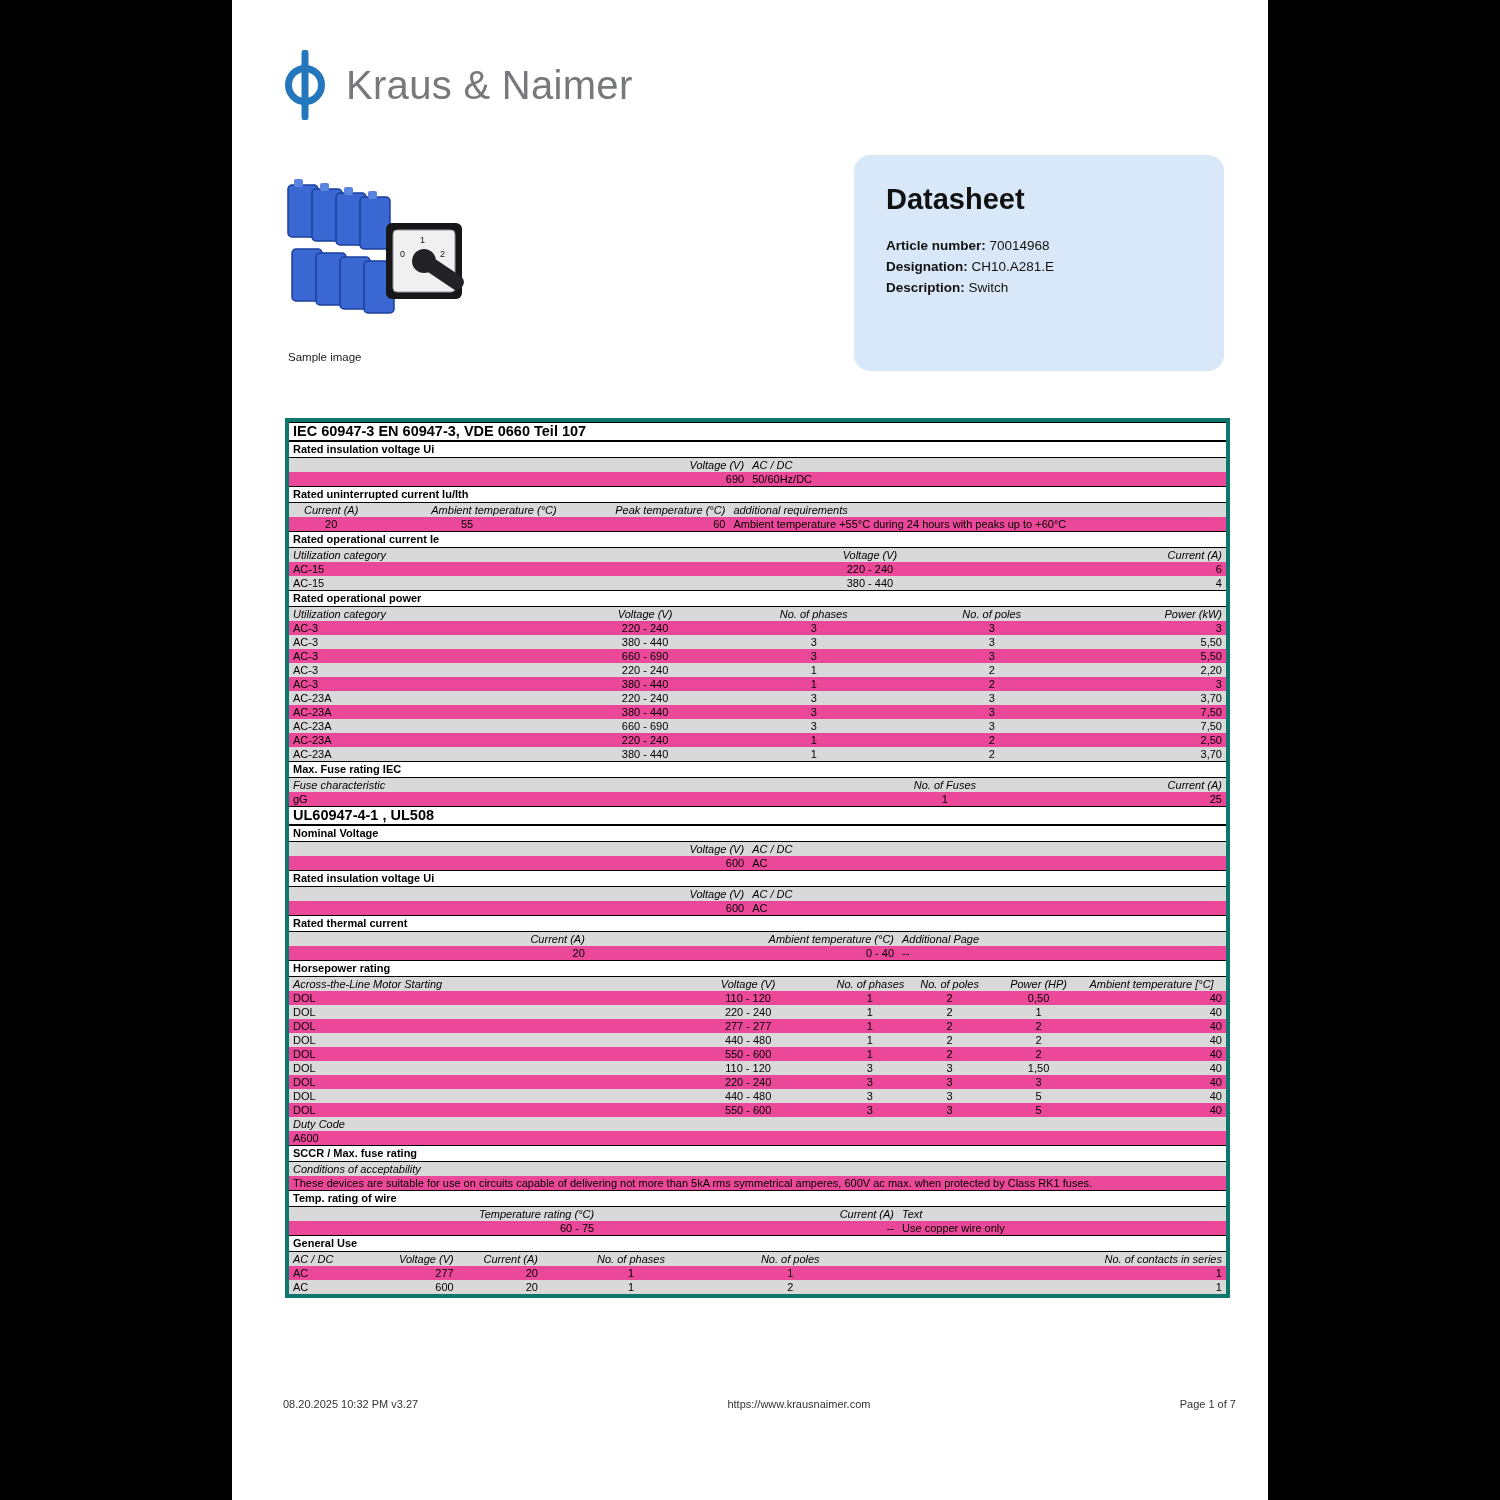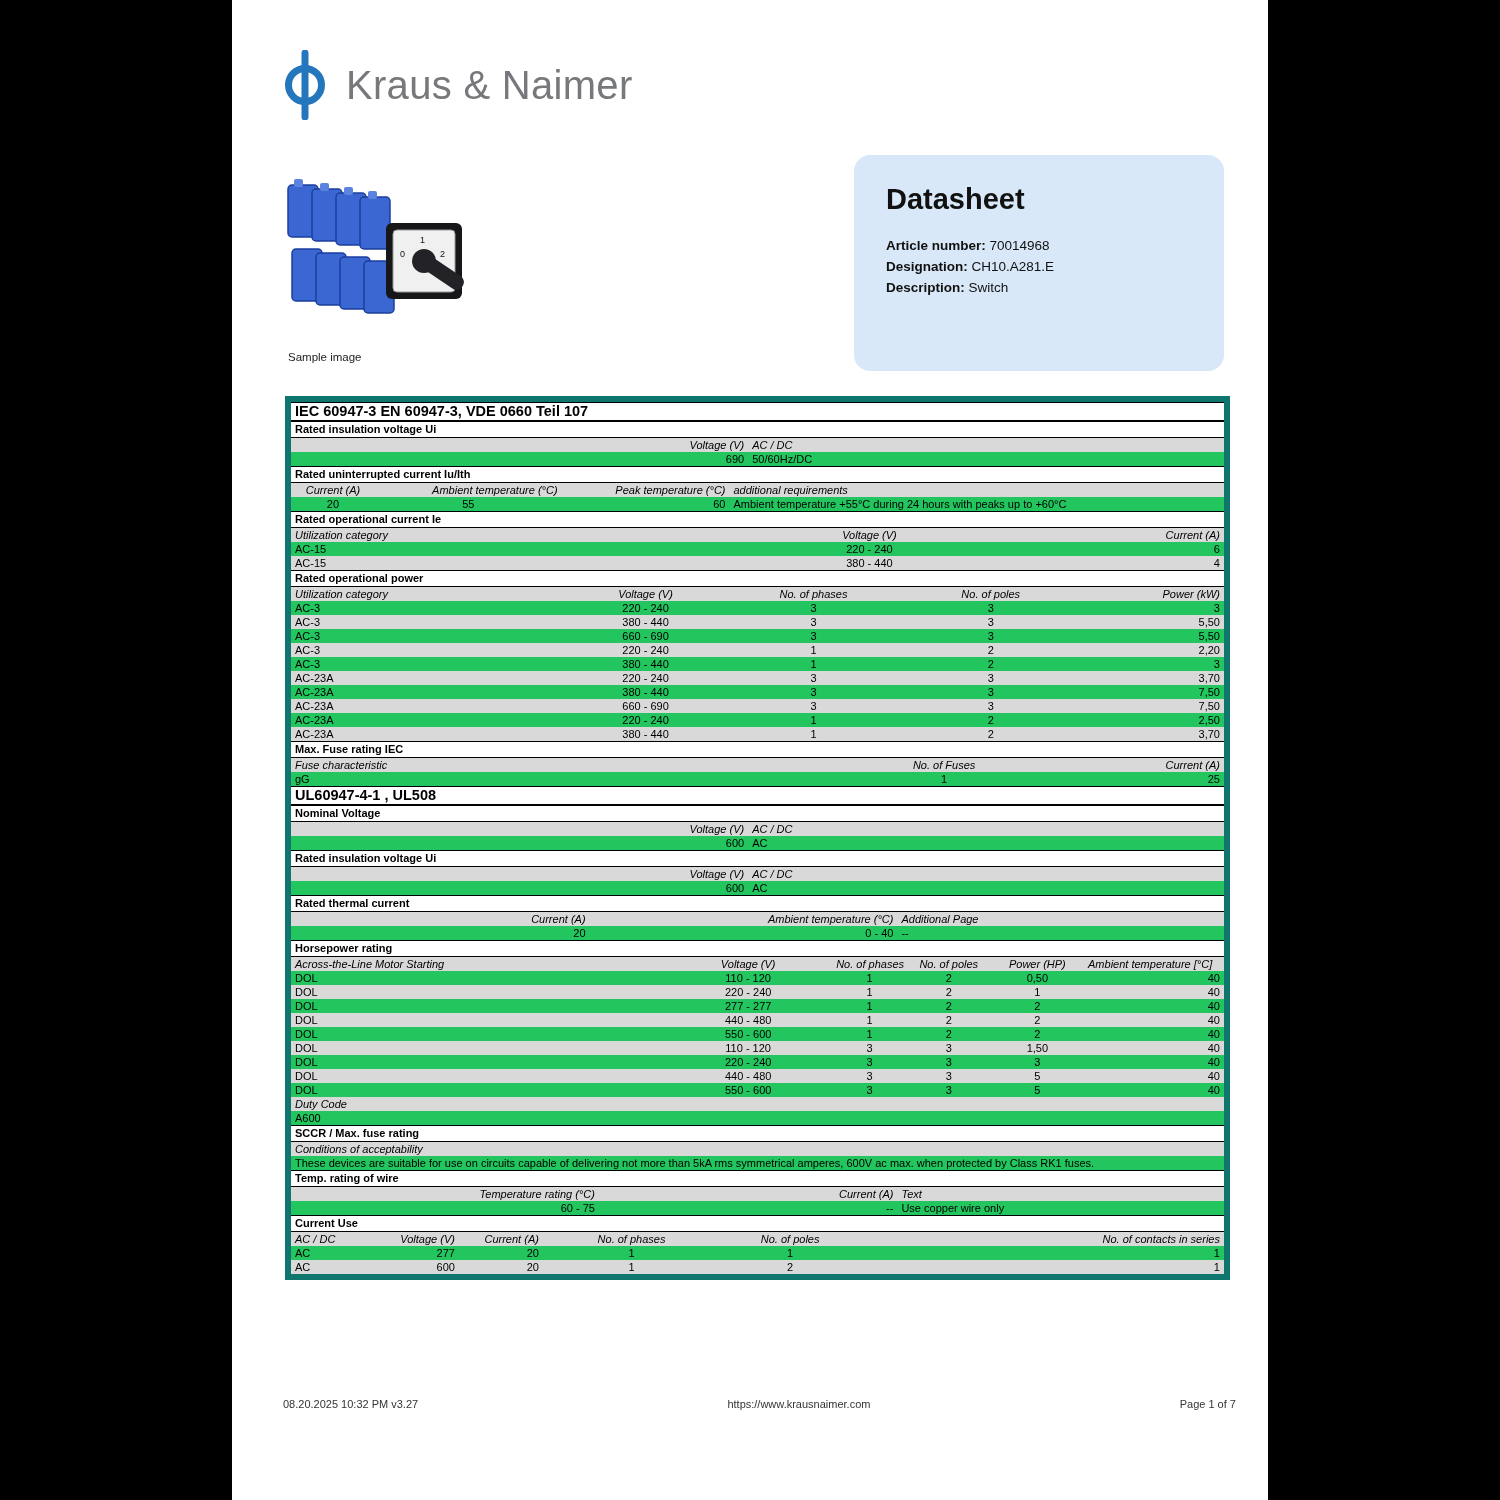--- a/index.html
+++ b/index.html
@@ -34,29 +34,29 @@
     width: 370px; height: 216px;
     background: var(--card-bg, #d9e8f8);
     border-radius: 16px;
     padding: 28px 32px;
   }
   .card-title { font-size: 29px; font-weight: bold; color: #111; margin: 0 0 20px 0; }
   .fline { font-size: 13.5px; color: #111; line-height: 1.55; }
   .fline b { font-weight: bold; }
   
   .dtable {
-    position: absolute; left: 53px; top: 396px; width: 945px;
-    border: 6px solid #0f766e;
+    position: absolute; left: 53px; top: 418px; width: 945px;
+    border: 4px solid #0f766e;
     font-size: 11px;
   }
   .trow { display: flex; align-items: center; min-height: 14px; line-height: 13px; }
   .tcell { padding: 0 4px; white-space: nowrap; overflow: visible; }
   .col-head { background: var(--row-gray, #d9d9d9); font-style: italic; }
   .odd { background: var(--row-gray, #d9d9d9); }
-  .even { background: #22c55e; }
+  .even { background: #ec4899; }
   .sub-head {
     font-weight: bold; min-height: 15px; padding: 1px 4px;
     border-top: 1px solid #000; border-bottom: 1px solid #000;
   }
   .main-head {
     font-weight: bold; font-size: 14.5px; min-height: 19px; padding: 2px 4px;
     border-top: 1px solid #000; border-bottom: 1px solid #000;
   }
   
   .footer {
@@ -373,21 +373,21 @@
       <div class="trow col-head">
         <span class="tcell" style="width: 33%; text-align: right;">Temperature rating (°C)</span>
         <span class="tcell" style="width: 32%; text-align: right;">Current (A)</span>
         <span class="tcell" style="width: 35%; text-align: left;">Text</span>
       </div>
       <div class="trow even">
         <span class="tcell" style="width: 33%; text-align: right;">60 - 75</span>
         <span class="tcell" style="width: 32%; text-align: right;">--</span>
         <span class="tcell" style="width: 35%; text-align: left;">Use copper wire only</span>
       </div>
-      <div class="trow sub-head">Current Use</div>
+      <div class="trow sub-head">General Use</div>
       <div class="trow col-head">
         <span class="tcell" style="width: 8%; text-align: left;">AC / DC</span>
         <span class="tcell" style="width: 10%; text-align: right;">Voltage (V)</span>
         <span class="tcell" style="width: 9%; text-align: right;">Current (A)</span>
         <span class="tcell" style="width: 19%; text-align: center;">No. of phases</span>
         <span class="tcell" style="width: 15%; text-align: center;">No. of poles</span>
         <span class="tcell" style="width: 39%; text-align: right;">No. of contacts in series</span>
       </div>
       <div class="trow even">
         <span class="tcell" style="width: 8%; text-align: left;">AC</span>

